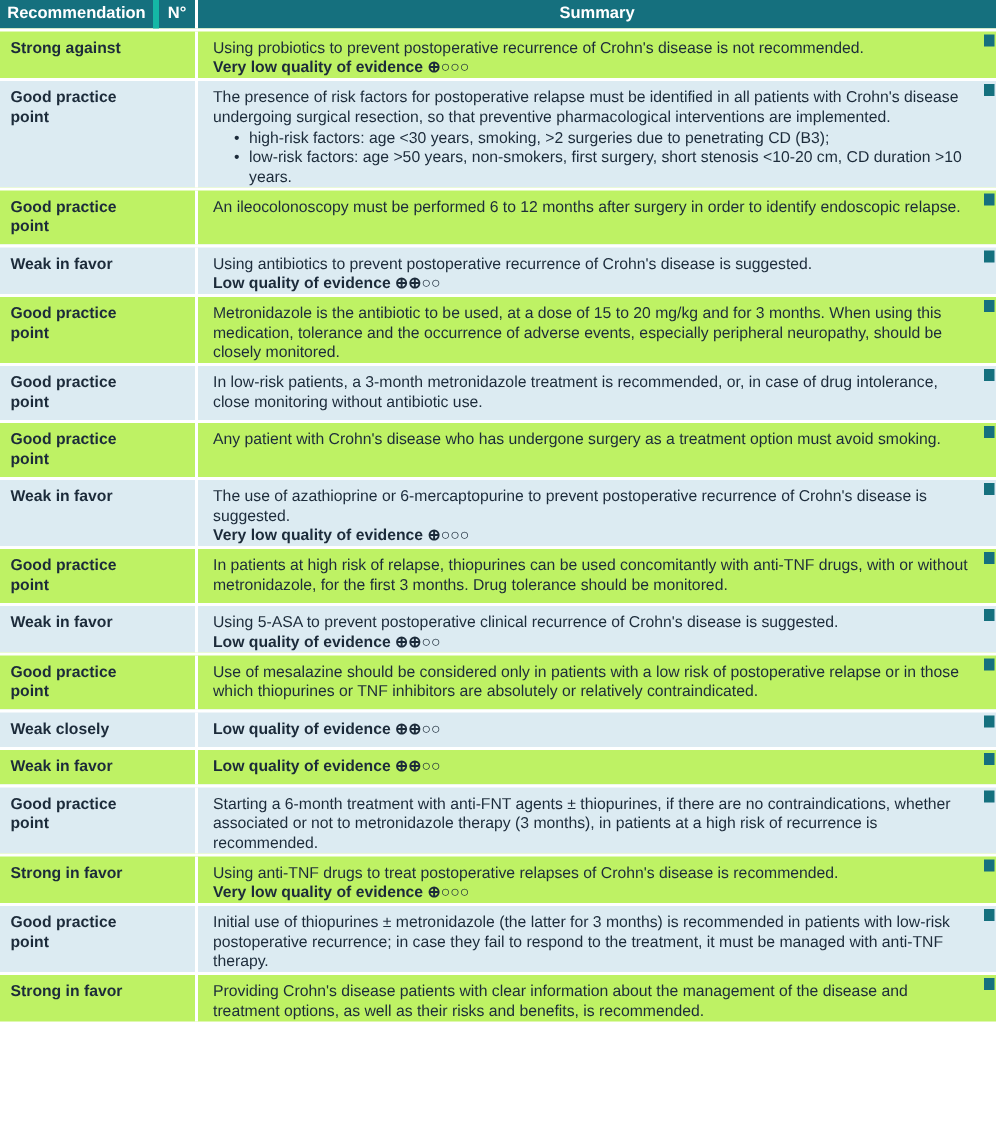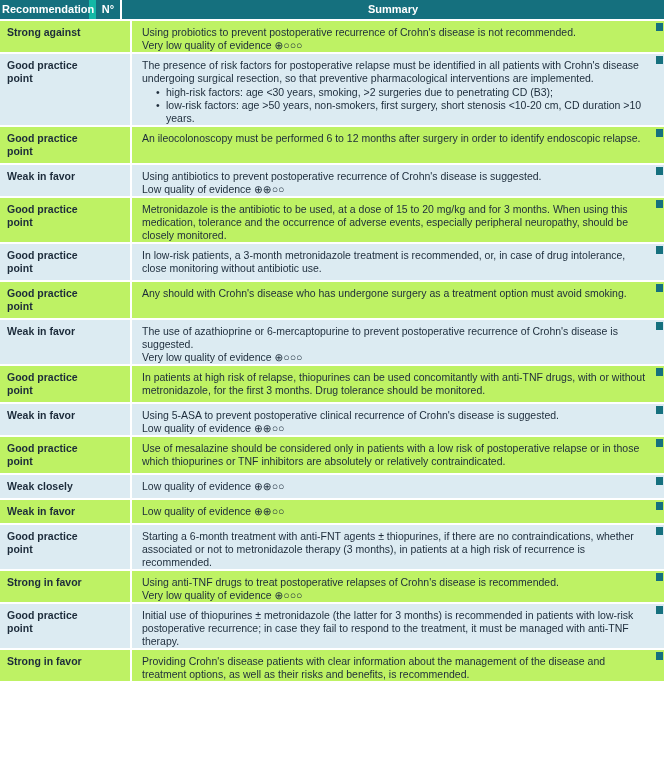--- a/index.html
+++ b/index.html
@@ -13,21 +13,21 @@
 
   .thead {
     display:flex;
     background:#15707e;
     color:#ffffff;
     font-weight:bold;
     font-size:11px;
     line-height:13px;
   }
   .th { padding:3px 2px; text-align:center; }
-  .th-rec { width:96px; flex:none; border-right:7px solid #14b8a6; }
+  .th-rec { width:106px; flex:none; border-right:4px solid #14b8a6; }
   .th-n   { width:26px;  flex:none; border-right:2px solid #ffffff; }
   .th-sum { flex:1; }
 
   .row {
     display:flex;
     border-top:2px solid #ffffff;
     font-size:10.5px;
     line-height:13px;
   }
   .row.odd  { background:#bef264; }
@@ -46,21 +46,21 @@
     flex:1;
     padding:5px 18px 0 10px;
     position:relative;
   }
   .marker {
     position:absolute;
     top:2px; right:1px;
     width:7px; height:8px;
     background:#15707e;
   }
-  .evidence { font-weight:normal; }
+  .evidence { font-weight:bold; }
   .bullets { margin-top:1px; }
   .bullet { display:flex; padding-left:14px; }
   .bullet .dot { flex:none; width:10px; }
 </style>
 </head>
 <body>
 
 <div class="rec-table">
   <div class="thead">
     <div class="th th-rec">Recommendation</div>
@@ -138,21 +138,21 @@
       <div class="sum-text">In low-risk patients, a 3-month metronidazole treatment is recommended, or, in case of drug intolerance, close monitoring without antibiotic use.</div>
 
     </div>
   </div>
 
   <div class="row odd">
     <div class="rec">Good practice point</div>
     <div class="ncell"></div>
     <div class="sum">
       <span class="marker"></span>
-      <div class="sum-text">Any should with Crohn's disease who has undergone surgery as a treatment option must avoid smoking.</div>
+      <div class="sum-text">Any patient with Crohn's disease who has undergone surgery as a treatment option must avoid smoking.</div>
 
     </div>
   </div>
 
   <div class="row even">
     <div class="rec">Weak in favor</div>
     <div class="ncell"></div>
     <div class="sum">
       <span class="marker"></span>
       <div class="sum-text">The use of azathioprine or 6-mercaptopurine to prevent postoperative recurrence of Crohn's disease is suggested.</div>

